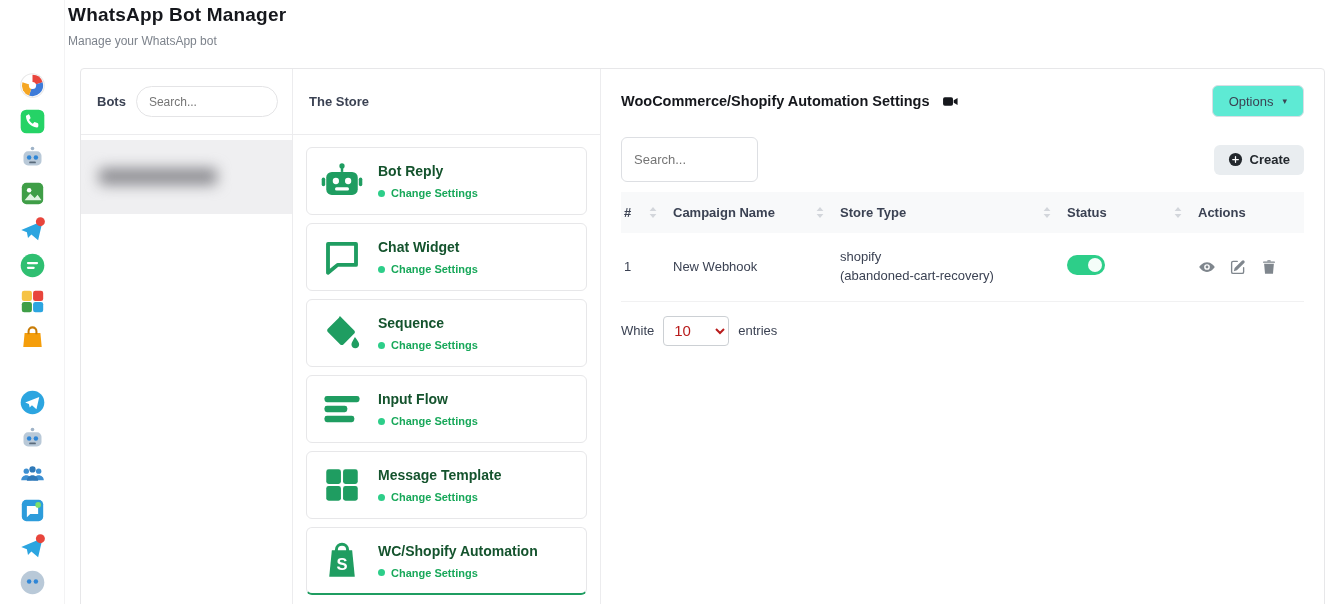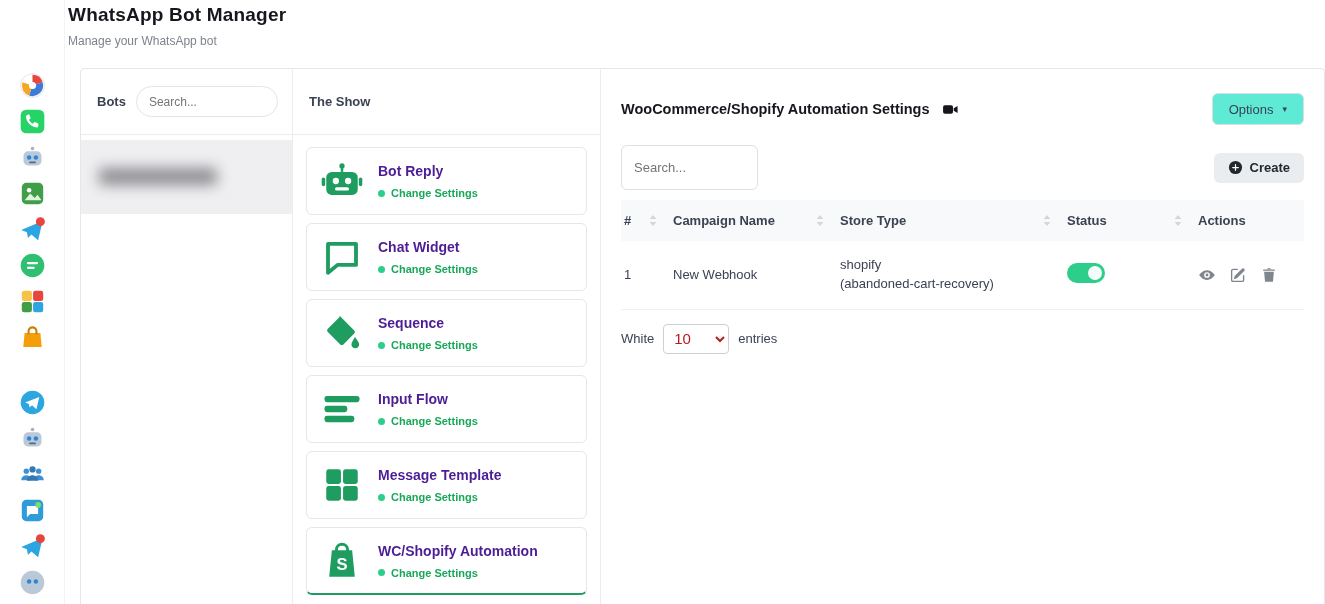--- a/index.html
+++ b/index.html
@@ -52,27 +52,27 @@
   
   .mid-panel { width:308px; border-right:1px solid #ececee; }
   .cards { padding:12px 13px 0; display:flex; flex-direction:column; gap:8px; }
   .card {
     border:1px solid #e7e7e9; border-radius:6px; height:68px; background:#fff;
     display:flex; align-items:center; gap:15px; padding:10px 14px; cursor:pointer;
   }
   .card.active { border-bottom:2px solid #1f9d61; }
   .card-icon { width:42px; height:42px; flex:0 0 auto; }
   .card-icon svg { width:100%; height:100%; display:block; }
-  .card-title { font-size:14px; font-weight:700; color:#4c1d95; margin-bottom:8px; }
+  .card-title { font-size:14px; font-weight:700; color:#14532d; margin-bottom:8px; }
   .card-link { display:flex; align-items:center; gap:6px; font-size:11px; font-weight:700; color:#18a85a; cursor:pointer; }
   .green-dot { width:7px; height:7px; border-radius:50%; background:#2dce89; }
 
   
   .content { flex:1; padding:0 20px; }
-  .content-head { display:flex; justify-content:space-between; align-items:center; margin-top:24px; }
+  .content-head { display:flex; justify-content:space-between; align-items:center; margin-top:16px; }
   .content-title { font-size:14.5px; font-weight:700; color:#15171c; display:flex; align-items:center; gap:10px; }
   .camera-icon svg { width:21px; height:17px; display:block; }
   .options-btn {
     border:1px solid #d9dee4; background:#5eead4; border-radius:6px; height:32px;
     padding:0 16px; font-size:13px; color:#3b4253; display:flex; align-items:center; gap:9px; cursor:pointer;
   }
   .caret-down { font-size:9px; color:#3b4253; line-height:1; }
 
   .toolbar { display:flex; justify-content:space-between; align-items:center; margin-top:20px; }
   .search-box {
@@ -244,21 +244,21 @@
     </div>
     <div class="bot-list">
       <div class="bot-item">
         <div class="blur-blob"></div>
       </div>
     </div>
   </div>
 
   <div class="mid-panel">
     <div class="panel-head">
-      <span class="panel-head-title">The Show</span>
+      <span class="panel-head-title">The Store</span>
     </div>
     <div class="cards">
 
       <div class="card">
         <span class="card-icon">
           <svg viewBox="0 0 24 24" fill="#1f9d61">
               <circle cx="12" cy="3.4" r="1.5"></circle>
               <rect x="11.3" y="4.4" width="1.4" height="2.4"></rect>
               <rect x="3" y="6.8" width="18" height="13.2" rx="3.2"></rect>
               <circle cx="8.5" cy="12" r="1.8" fill="#fff"></circle>

